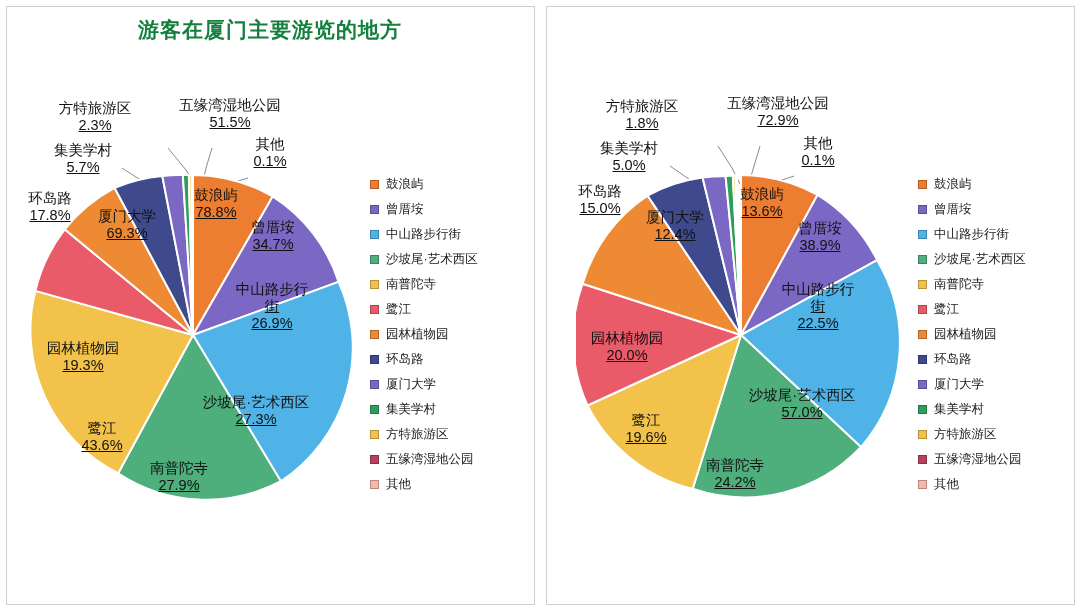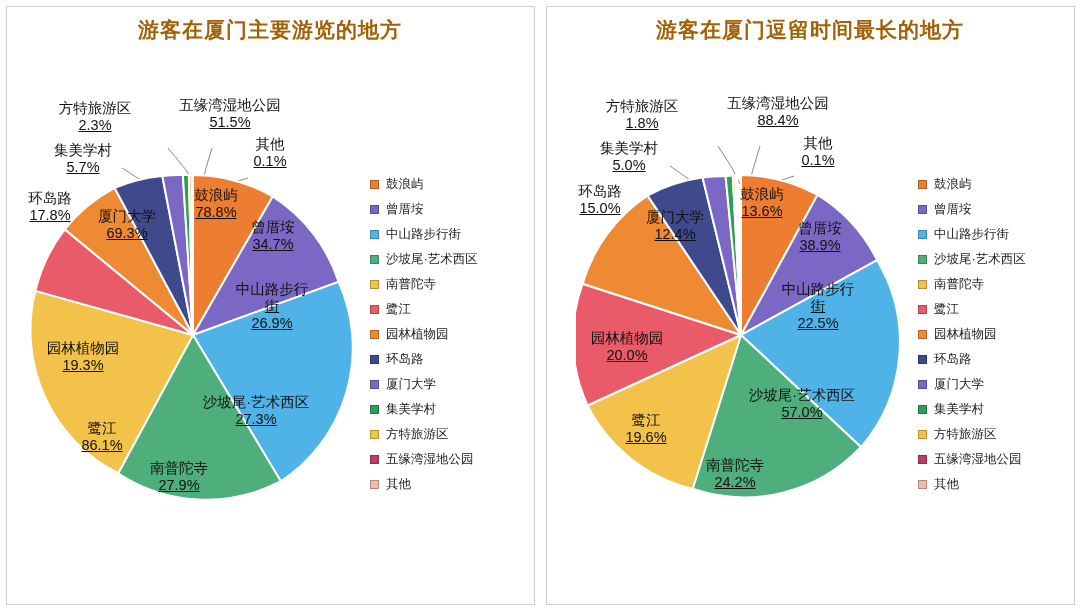--- a/index.html
+++ b/index.html
@@ -35,21 +35,21 @@
 
   .chart-title {
     position: absolute;
     top: 16px;
     left: 0;
     width: 540px;
     text-align: center;
     font-size: 21px;
     font-weight: bold;
     letter-spacing: 1px;
-    color: #a16207;
+    color: #15803d;
   }
 
   .pie-wrap {
     position: absolute;
     left: 28px;
     top: 170px;
     width: 330px;
     height: 330px;
   }
   .pie {
@@ -174,21 +174,21 @@
     <div class="dlabel" style="left:186px; top:394px; width:140px;">
       <span>沙坡尾·艺术西区</span>
       <span class="v">27.3%</span>
     </div>
     <div class="dlabel" style="left:124px; top:460px; width:110px;">
       <span>南普陀寺</span>
       <span class="v">27.9%</span>
     </div>
     <div class="dlabel" style="left:62px; top:420px; width:80px;">
       <span>鹭江</span>
-      <span class="v">86.1%</span>
+      <span class="v">43.6%</span>
     </div>
     <div class="dlabel" style="left:28px; top:340px; width:110px;">
       <span>园林植物园</span>
       <span class="v">19.3%</span>
     </div>
     <div class="dlabel" style="left:10px; top:190px; width:80px;">
       <span>环岛路</span>
       <span class="v">17.8%</span>
     </div>
     <div class="dlabel" style="left:82px; top:208px; width:90px;">
@@ -264,21 +264,20 @@
       <div class="legend-row">
           <span class="legend-swatch" style="background:#F6B8A8"></span>
           <span class="legend-label">其他</span>
         </div>
     </div>
   </div>
 
   <div class="panel">
     <div class="panel-border p2-border" style="left:6px;"></div>
 
-    <div class="chart-title">游客在厦门逗留时间最长的地方</div>
 
     <svg class="leader-svg">
       <polyline class="leader" points="178,146 192,168 200,184"></polyline>
       <polyline class="leader" points="220,146 214,166 210,180"></polyline>
       <polyline class="leader" points="254,176 236,182 224,188"></polyline>
       <polyline class="leader" points="130,166 156,184 168,194"></polyline>
     </svg>
 
     <div class="pie-wrap" style="left:36px;">
       <svg class="pie" viewBox="0 0 330 330">
@@ -351,21 +350,21 @@
     <div class="dlabel" style="left:44px; top:140px; width:90px;">
       <span>集美学村</span>
       <span class="v">5.0%</span>
     </div>
     <div class="dlabel" style="left:48px; top:98px; width:108px;">
       <span>方特旅游区</span>
       <span class="v">1.8%</span>
     </div>
     <div class="dlabel" style="left:168px; top:95px; width:140px;">
       <span>五缘湾湿地公园</span>
-      <span class="v">88.4%</span>
+      <span class="v">72.9%</span>
     </div>
     <div class="dlabel" style="left:238px; top:135px; width:80px;">
       <span>其他</span>
       <span class="v">0.1%</span>
     </div>
 
     <div class="legend" style="left:378px;">
       <div class="legend-row">
           <span class="legend-swatch" style="background:#ED7D31"></span>
           <span class="legend-label">鼓浪屿</span>

